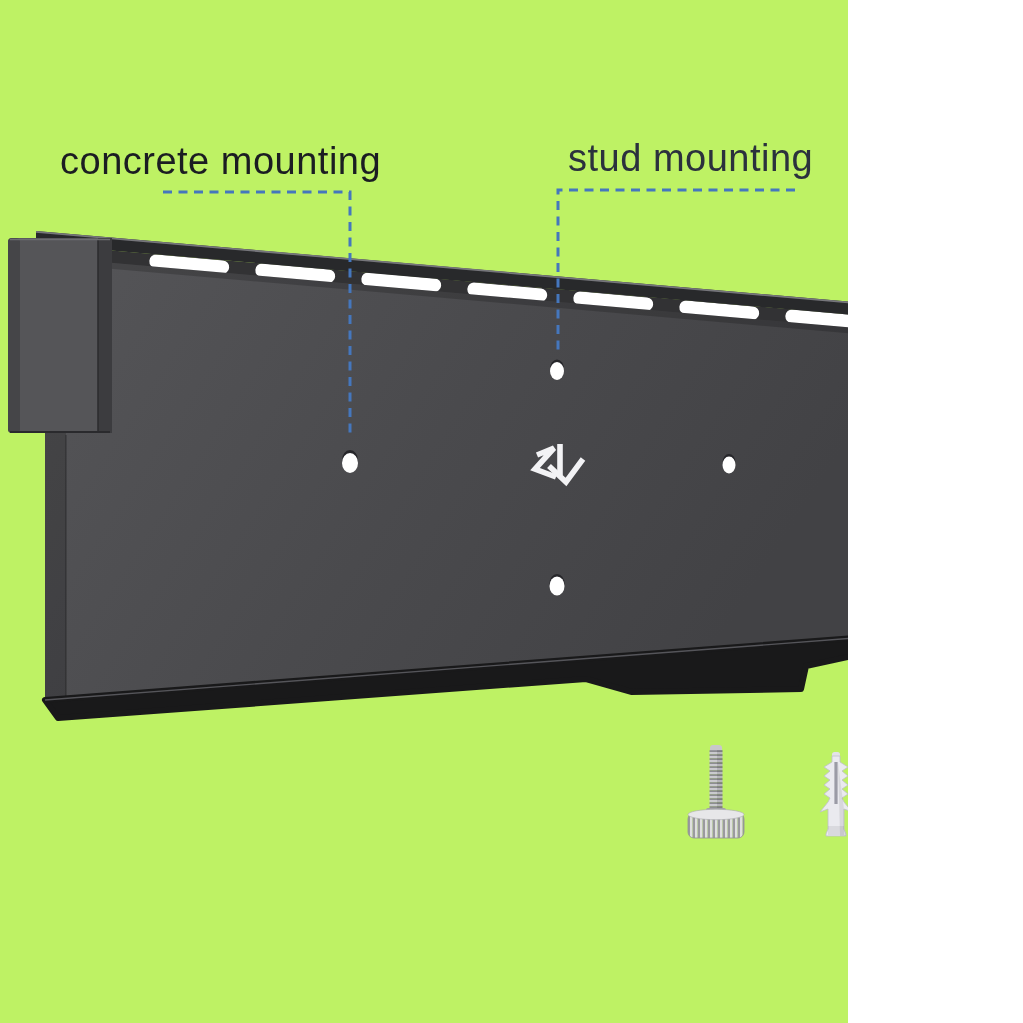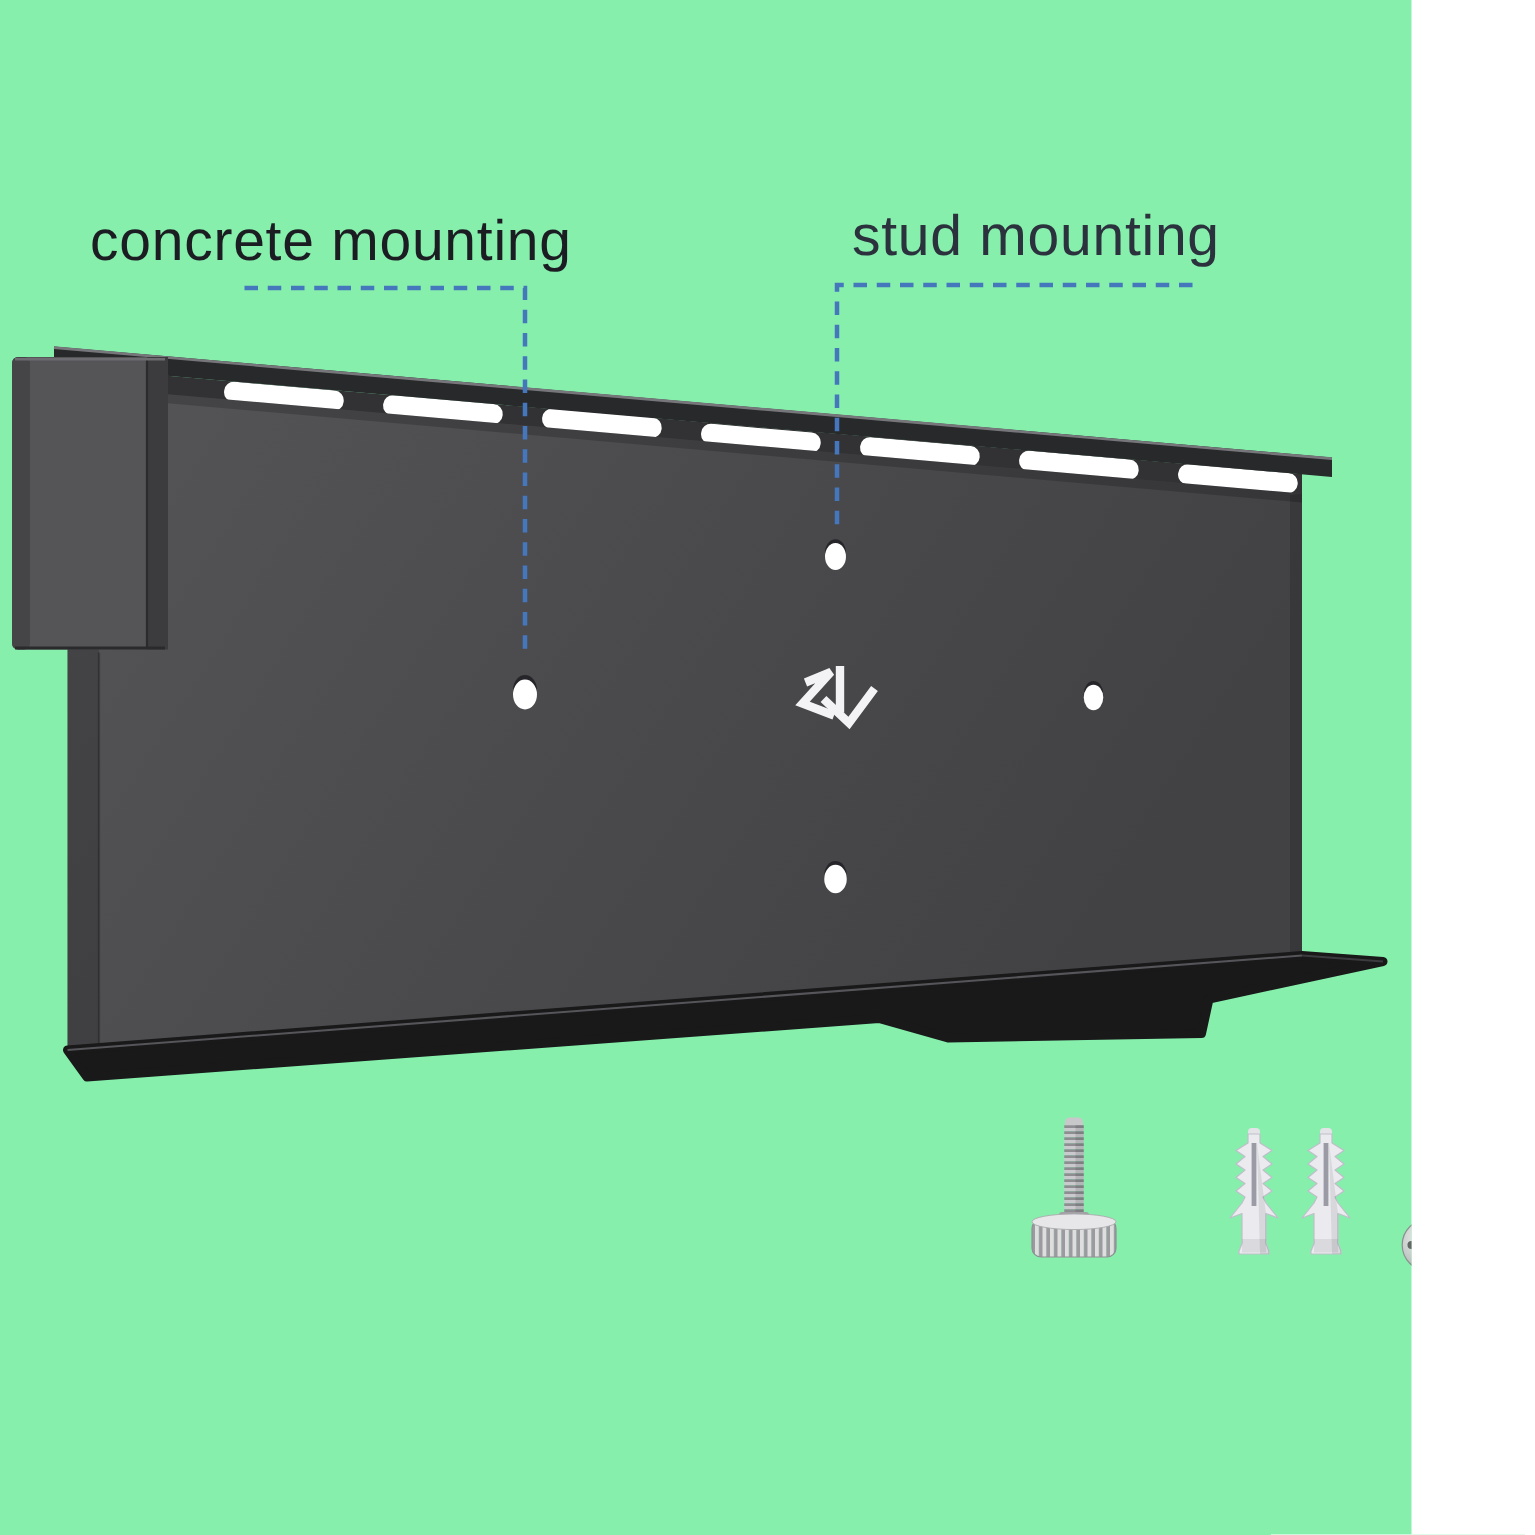--- a/index.html
+++ b/index.html
@@ -1,19 +1,19 @@
 <!DOCTYPE html>
 <html><head>
 <meta charset="utf-8">
 <style>
   html,body{margin:0;padding:0;background:#ffffff;}
   #stage{
     position:relative;
-    width:941px;height:1023px;
-    background:#86efac;
+    width:848px;height:1023px;
+    background:#bef264;
     overflow:hidden;
     font-family:"Liberation Sans","DejaVu Sans",sans-serif;
   }
   #scene-svg{position:absolute;left:0;top:0;}
   .callout{
     position:absolute;
     font-size:38px;
     line-height:1.05;
     color:#1b1d22;
     white-space:nowrap;

